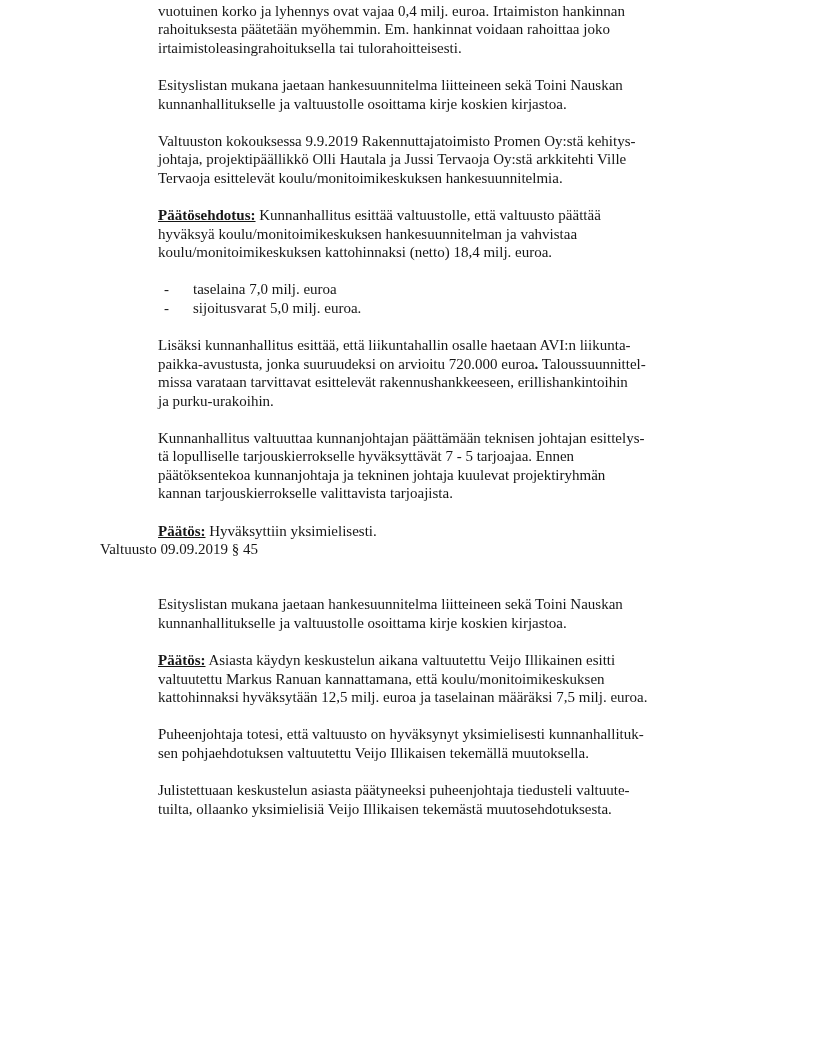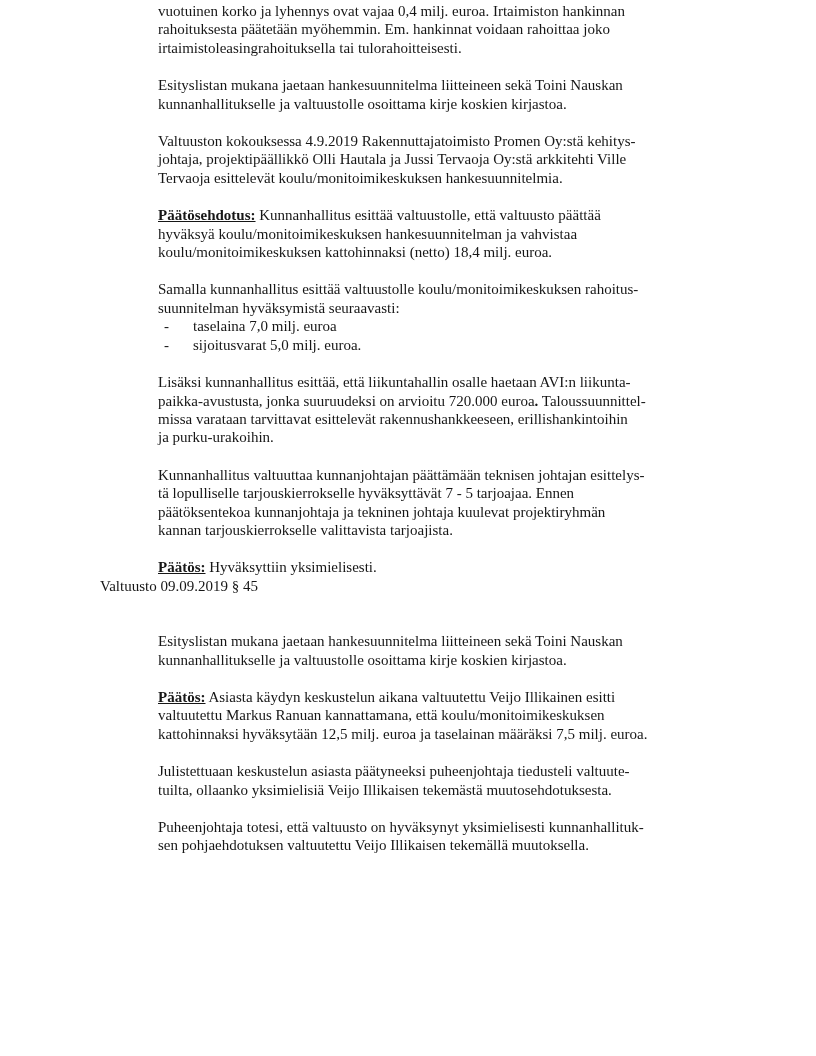--- a/index.html
+++ b/index.html
@@ -32,30 +32,28 @@
 
   <div class="body-col col-top">
 
     <p>vuotuinen korko ja lyhennys ovat vajaa 0,4 milj. euroa. Irtaimiston hankinnan
 rahoituksesta päätetään myöhemmin. Em. hankinnat voidaan rahoittaa joko
 irtaimistoleasingrahoituksella tai tulorahoitteisesti.</p>
 
     <p>Esityslistan mukana jaetaan hankesuunnitelma liitteineen sekä Toini Nauskan
 kunnanhallitukselle ja valtuustolle osoittama kirje koskien kirjastoa.</p>
 
-    <p>Valtuuston kokouksessa 4.9.2019 Rakennuttajatoimisto Promen Oy:stä kehitys-
+    <p>Valtuuston kokouksessa 9.9.2019 Rakennuttajatoimisto Promen Oy:stä kehitys-
 johtaja, projektipäällikkö Olli Hautala ja Jussi Tervaoja Oy:stä arkkitehti Ville
 Tervaoja esittelevät koulu/monitoimikeskuksen hankesuunnitelmia.</p>
 
     <p><span class="lead">Päätösehdotus:</span><span> Kunnanhallitus esittää valtuustolle, että valtuusto päättää
 hyväksyä koulu/monitoimikeskuksen hankesuunnitelman ja vahvistaa
 koulu/monitoimikeskuksen kattohinnaksi (netto) 18,4 milj. euroa.</span></p>
 
-    <p class="tight">Samalla kunnanhallitus esittää valtuustolle koulu/monitoimikeskuksen rahoitus-
-suunnitelman hyväksymistä seuraavasti:</p>
 
     <div class="list">
       <div class="li"><span class="marker">-</span><span>taselaina 7,0 milj. euroa</span></div>
       <div class="li"><span class="marker">-</span><span>sijoitusvarat 5,0 milj. euroa.</span></div>
     </div>
 
     <p><span>Lisäksi kunnanhallitus esittää, että liikuntahallin osalle haetaan AVI:n liikunta-
 paikka-avustusta, jonka suuruudeksi on arvioitu 720.000 euroa</span><span class="bold-seg">.</span><span> Taloussuunnittel-
 missa varataan tarvittavat esittelevät rakennushankkeeseen, erillishankintoihin
 ja purku-urakoihin.</span></p>
@@ -73,21 +71,21 @@
 
   <div class="body-col">
 
     <p>Esityslistan mukana jaetaan hankesuunnitelma liitteineen sekä Toini Nauskan
 kunnanhallitukselle ja valtuustolle osoittama kirje koskien kirjastoa.</p>
 
     <p><span class="lead">Päätös:</span><span> Asiasta käydyn keskustelun aikana valtuutettu Veijo Illikainen esitti
 valtuutettu Markus Ranuan kannattamana, että koulu/monitoimikeskuksen
 kattohinnaksi hyväksytään 12,5 milj. euroa ja taselainan määräksi 7,5 milj. euroa.</span></p>
 
+    <p>Puheenjohtaja totesi, että valtuusto on hyväksynyt yksimielisesti kunnanhallituk-
+sen pohjaehdotuksen valtuutettu Veijo Illikaisen tekemällä muutoksella.</p>
+
     <p>Julistettuaan keskustelun asiasta päätyneeksi puheenjohtaja tiedusteli valtuute-
 tuilta, ollaanko yksimielisiä Veijo Illikaisen tekemästä muutosehdotuksesta.</p>
-
-    <p>Puheenjohtaja totesi, että valtuusto on hyväksynyt yksimielisesti kunnanhallituk-
-sen pohjaehdotuksen valtuutettu Veijo Illikaisen tekemällä muutoksella.</p>
 
   </div>
 
 </div>
 
 </body></html>

